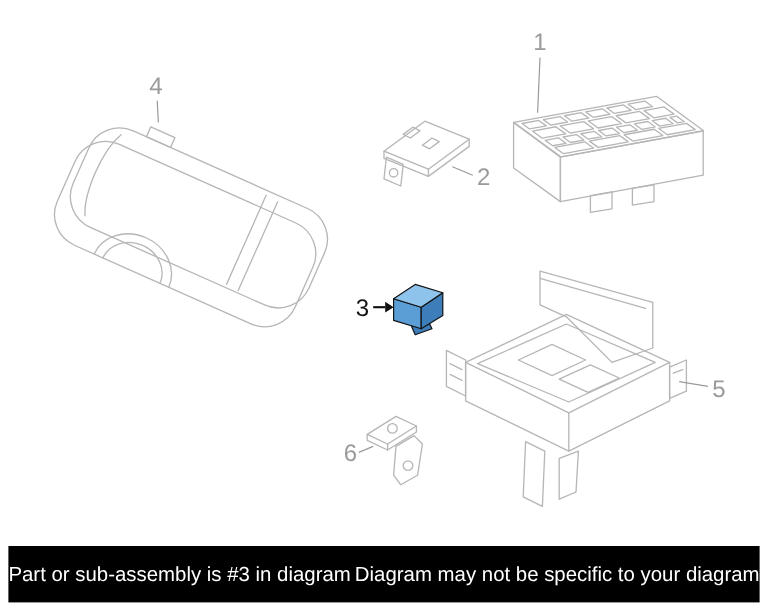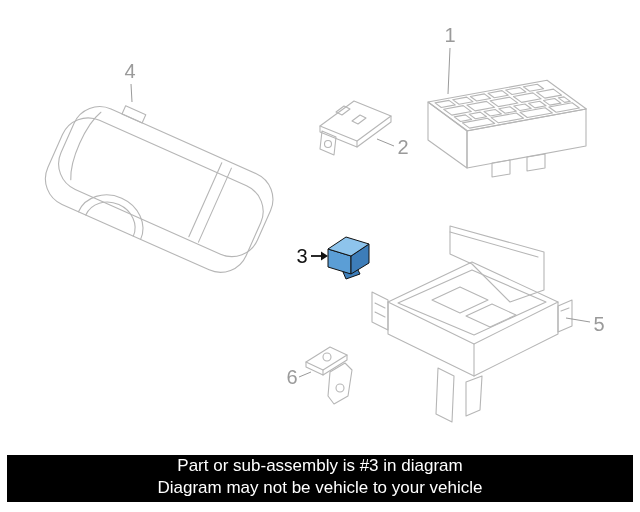--- a/index.html
+++ b/index.html
@@ -23,21 +23,21 @@
   .hl-top   { fill:var(--hl-top,#8ec4ec);  stroke:var(--ink,#111); stroke-width:1; stroke-linejoin:round; }
   .hl-front { fill:var(--hl-front,#5b9ed6);stroke:var(--ink,#111); stroke-width:1; stroke-linejoin:round; }
   .hl-side  { fill:var(--hl-side,#3d7db9); stroke:var(--ink,#111); stroke-width:1; stroke-linejoin:round; }
   .arrow-line { stroke:var(--ink,#111); stroke-width:1.8; }
   .arrow-head { fill:var(--ink,#111); }
 
   .banner {
     position:absolute; left:7px; right:7px; top:455px; height:47px;
     background:var(--banner-bg,#000000);
     color:var(--banner-text,#ffffff);
-    display:flex; flex-direction:column; align-items:center; justify-content:flex-start;
+    display:flex; flex-direction:row; align-items:center; justify-content:space-between;
     font-size:17px; line-height:22px; text-align:center;
   }
 </style>
 </head>
 <body>
 
 <div class="stage">
 
   <svg class="diagram-svg" width="640" height="455" viewBox="0 0 640 455">
 
@@ -145,16 +145,16 @@
     <text class="callout" x="450" y="42" text-anchor="middle">1</text>
     <text class="callout" x="403" y="154" text-anchor="middle">2</text>
     <text class="callout callout--dark" x="302" y="263" text-anchor="middle">3</text>
     <text class="callout" x="130" y="78" text-anchor="middle">4</text>
     <text class="callout" x="599" y="331" text-anchor="middle">5</text>
     <text class="callout" x="292" y="384" text-anchor="middle">6</text>
   </svg>
 
   <div class="banner">
     <div>Part or sub-assembly is #3 in diagram</div>
-    <div>Diagram may not be vehicle to your vehicle</div>
+    <div>Diagram may not be specific to your diagram</div>
   </div>
 
 </div>
 
 </body></html>

